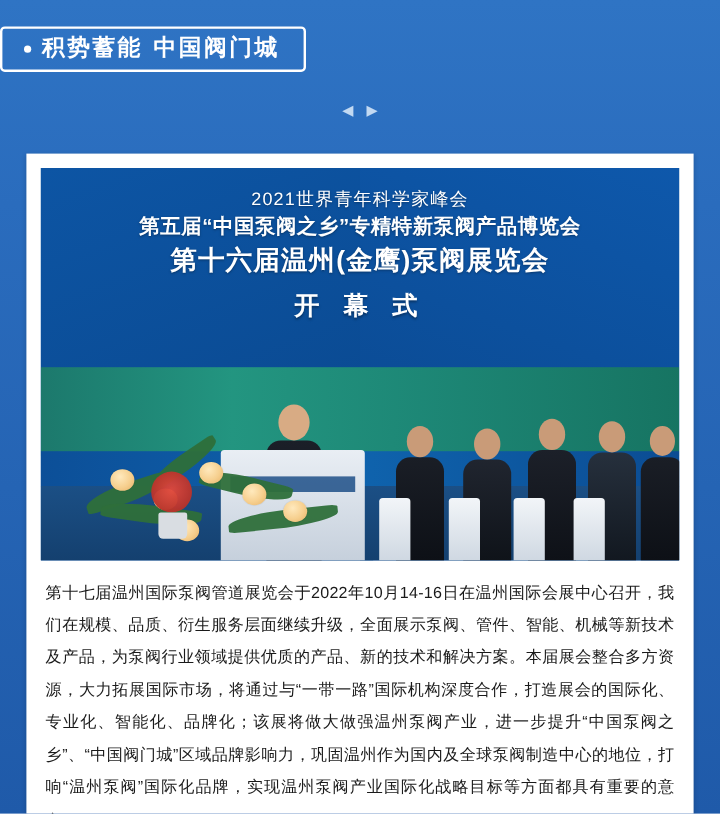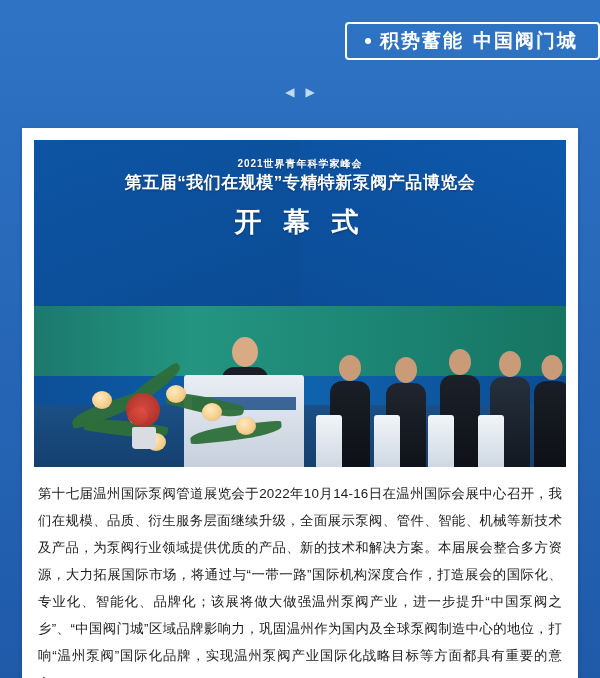--- a/index.html
+++ b/index.html
@@ -19,21 +19,21 @@
     width: 600px;
     height: 678px;
     box-sizing: border-box;
   }
 
   
   .headline-wrap {
     width: 100%;
     padding-top: 22px;
     display: flex;
-    justify-content: flex-end;
+    justify-content: flex-start;
   }
   .headline {
     display: inline-flex;
     align-items: center;
     gap: 9px;
     border: 2px solid #ffffff;
     border-radius: 4px;
     padding: 7px 20px 8px 18px;
     color: #ffffff;
     font-size: 19px;
@@ -131,24 +131,24 @@
   .photo .banner-text {
     position: absolute;
     left: 0;
     top: 18px;
     width: 100%;
     text-align: center;
     color: #ffffff;
     line-height: 1.22;
     text-shadow: 0 1px 2px rgba(0,0,0,.35);
   }
-  .banner-text .l1 { font-size: 10px; font-weight: bold; letter-spacing: 1px; }
+  .banner-text .l1 { font-size: 15px; font-weight: normal; letter-spacing: 1px; }
   .banner-text .l2 { font-size: 17px; font-weight: bold; letter-spacing: .5px; margin-top: 3px; }
   .banner-text .l3 { font-size: 22px; font-weight: bold; letter-spacing: 1px; margin-top: 4px; }
-  .banner-text .l4 { font-size: 27px; font-weight: bold; letter-spacing: 7px; margin-top: 12px; }
+  .banner-text .l4 { font-size: 21px; font-weight: bold; letter-spacing: 7px; margin-top: 12px; }
   .banner-text .l5 { font-size: 9px; letter-spacing: 1px; margin-top: 10px; opacity: .92; }
 
   
   .fig {
     position: absolute;
     bottom: 0;
     border-radius: 14px 14px 0 0;
   }
   .fig .head {
     position: absolute;
@@ -255,21 +255,22 @@
 
     <div class="photo">
       <div class="stage-left"></div>
       <div class="stage-right"></div>
       <div class="greenband"></div>
       <div class="greenband2"></div>
       <div class="floor"></div>
 
       <div class="banner-text">
         <div class="l1">2021世界青年科学家峰会</div>
-        <div class="l2">第五届“我们在规模”专精特新泵阀产品博览会</div>
+        <div class="l2">第五届“中国泵阀之乡”专精特新泵阀产品博览会</div>
+        <div class="l3">第十六届温州(金鹰)泵阀展览会</div>
         <div class="l4">开 幕 式</div>
       </div>
 
       <div class="fig" style="left:188px; width:46px; height:130px;">
         <div class="body" style="height:100px; background:linear-gradient(180deg,#1b1f28 0%,#0e1118 100%);"></div>
         <div class="head" style="top:0; width:26px; height:30px; background:#d8ab84;"></div>
       </div>
       <div class="speaker-podium">
         <div class="strip"></div>
       </div>

